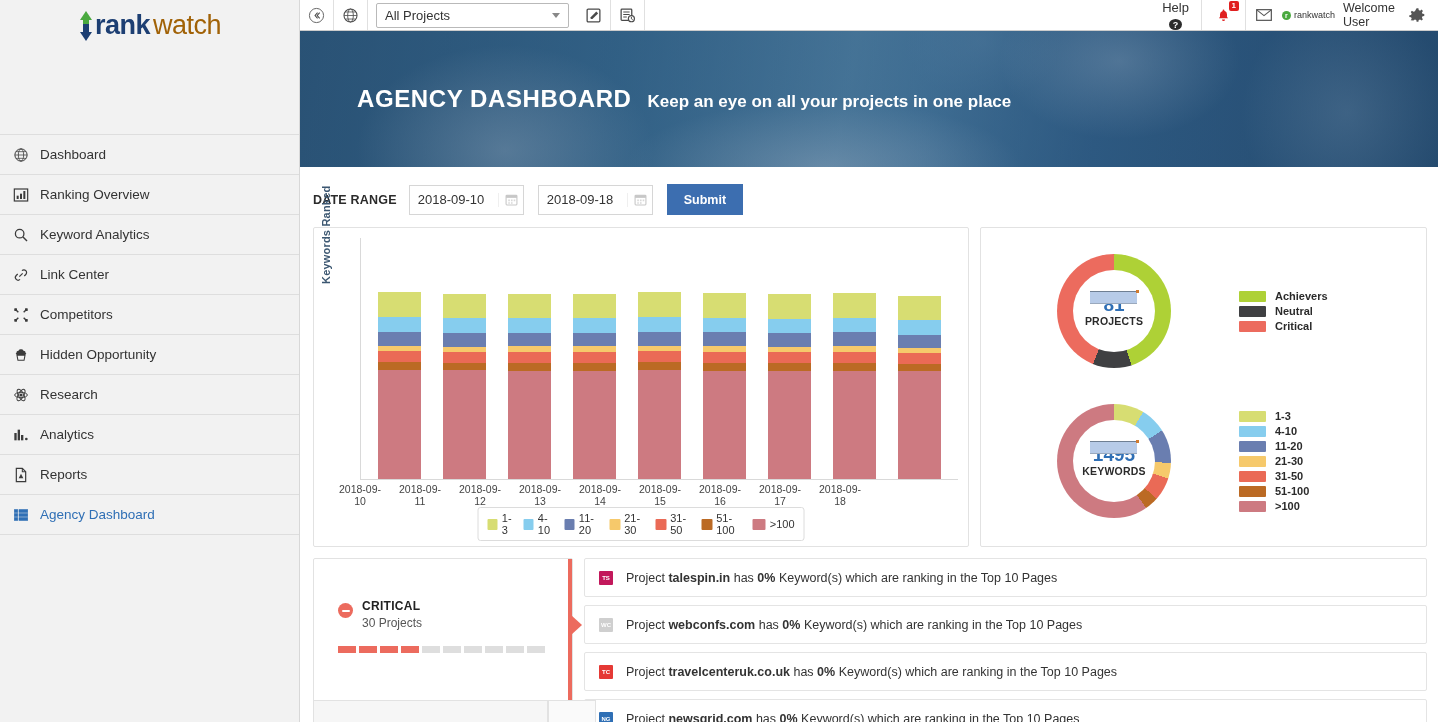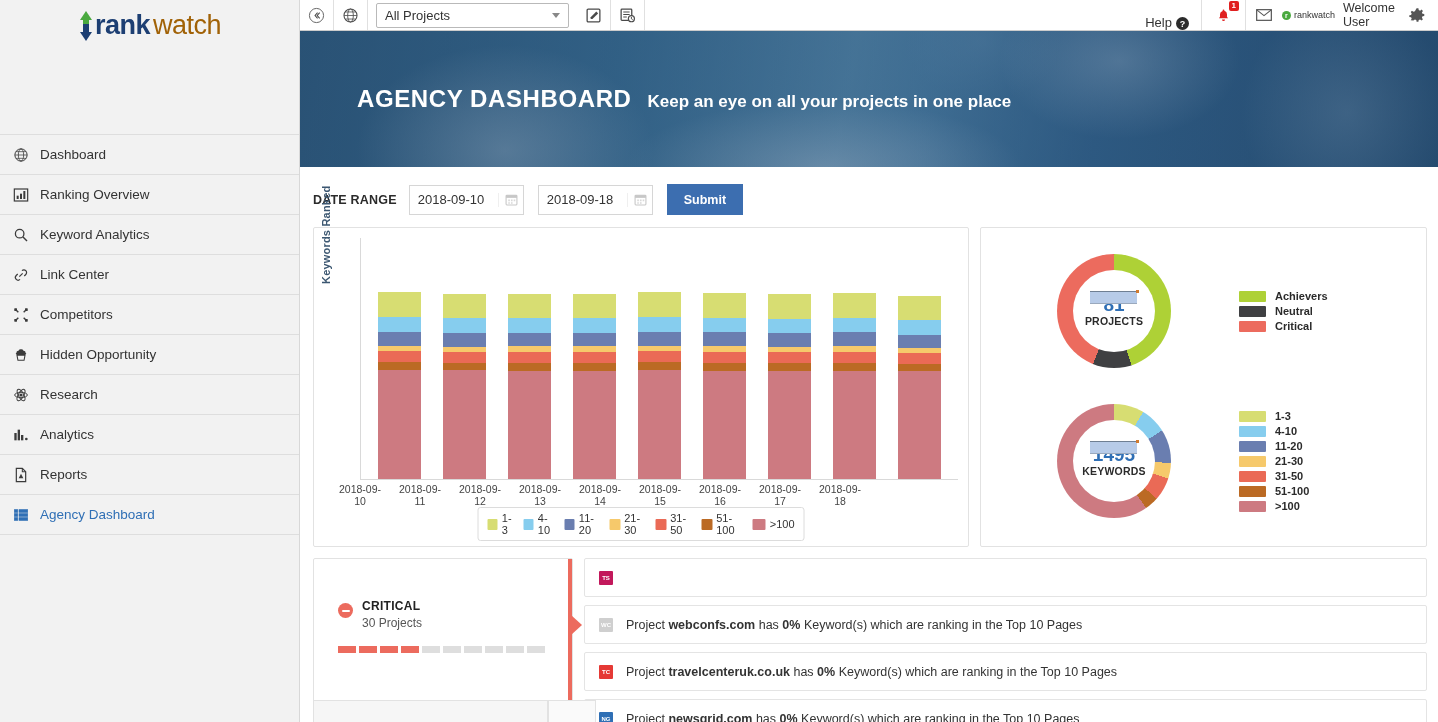--- a/index.html
+++ b/index.html
@@ -78,23 +78,23 @@
   .tb-btn svg { width: 17px; height: 17px; fill: #4a4a4a; }
   .proj-select {
     margin: 3px 8px; width: 193px; height: 25px;
     border: 1px solid #b9b9b9; border-radius: 2px;
     display: flex; align-items: center; justify-content: space-between;
     padding: 0 8px; font-size: 13px; color: #333; background: #fff; cursor: pointer;
   }
   .caret { width: 0; height: 0; border-left: 4px solid transparent; border-right: 4px solid transparent; border-top: 5px solid #888; }
   .tb-right { margin-left: auto; display: flex; align-items: center; }
   .help {
-    display: flex; align-items: flex-end; gap: 4px;
+    display: flex; align-items: center; gap: 4px;
     font-size: 13px; color: #333; padding: 0 12px;
-    border-right: 1px solid #e0e0e0; height: 100%; cursor: pointer;
+    border-right: 1px solid #e0e0e0; height: 100%; cursor: pointer; flex-direction: column;
   }
   .help-badge {
     width: 13px; height: 13px; border-radius: 50%; background: #2b2b2b;
     color: #fff; font-size: 9px; display: flex; align-items: center; justify-content: center; font-weight: bold;
   }
   .bell-wrap { position: relative; padding: 0 14px; height: 100%; display: flex; align-items: center; border-right: 1px solid #e0e0e0; cursor: pointer; }
   .bell-wrap svg { width: 15px; height: 15px; fill: #e02020; }
   .bell-badge {
     position: absolute; top: 1px; right: 6px;
     background: #e02020; color: #fff; font-size: 8px; line-height: 1;
@@ -702,20 +702,21 @@
             <span class="cb"></span>
             <span class="cb"></span>
             <span class="cb"></span>
           </div>
         <div class="crit-edge"></div>
         <div class="crit-arrow"></div>
       </div>
       <div class="list-col" id="alert-list">
           <div class="list-item">
             <span class="favicon" style="background: rgb(194, 24, 91);">TS</span>
+            <span class="li-text">Project <b>talespin.in</b> has <b>0%</b> Keyword(s) which are ranking in the Top 10 Pages</span>
           </div>
           <div class="list-item">
             <span class="favicon" style="background: rgb(207, 207, 207);">WC</span>
             <span class="li-text">Project <b>webconfs.com</b> has <b>0%</b> Keyword(s) which are ranking in the Top 10 Pages</span>
           </div>
           <div class="list-item">
             <span class="favicon" style="background: rgb(229, 57, 53);">TC</span>
             <span class="li-text">Project <b>travelcenteruk.co.uk</b> has <b>0%</b> Keyword(s) which are ranking in the Top 10 Pages</span>
           </div>
           <div class="list-item">

